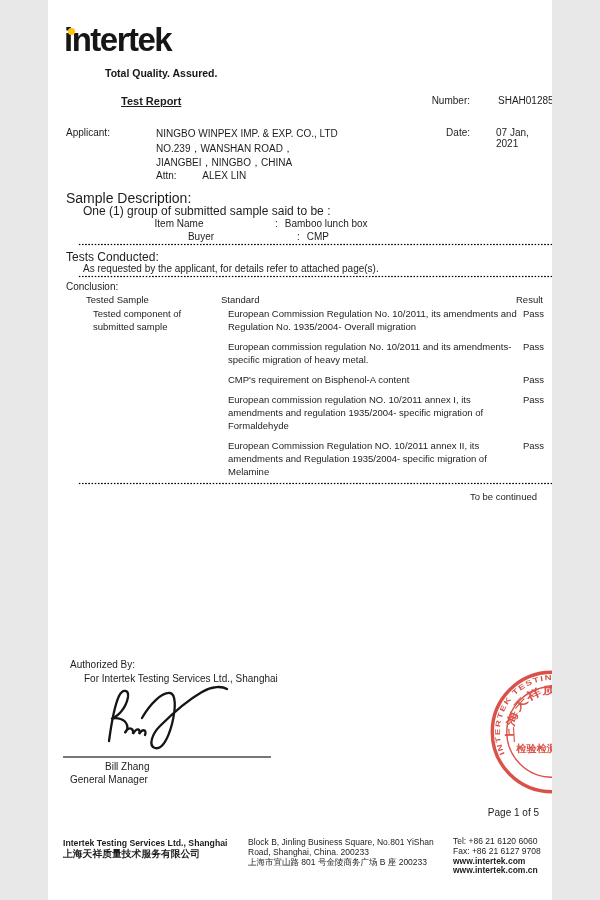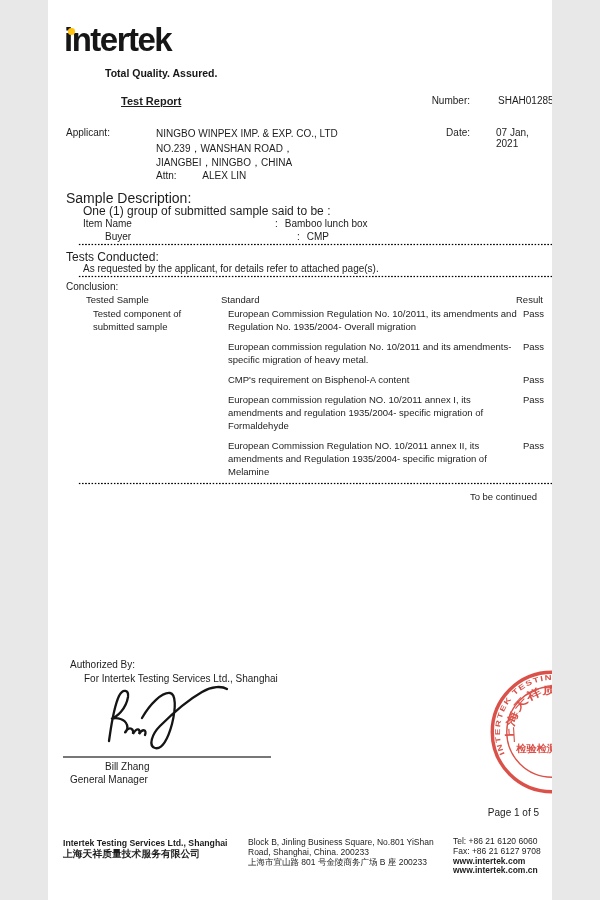--- a/index.html
+++ b/index.html
@@ -26,21 +26,21 @@
   
   .app-label{position:absolute;left:18px;top:127px;font-size:10px;}
   .app-lines{position:absolute;left:108px;top:127px;font-size:10px;line-height:14.6px;}
   .attn-row{position:absolute;left:108px;top:170px;font-size:10px;}
   .attn-row .attn-val{margin-left:23px;}
   
   .sd-label{position:absolute;left:18px;top:190px;font-size:14px;}
   .sd-intro{position:absolute;left:35px;top:204px;font-size:12px;}
   .sd-field1{position:absolute;left:35px;top:218px;font-size:10px;}
   .sd-field2{position:absolute;left:35px;top:231px;font-size:10px;padding-left:22px;}
-  .sd-name{display:inline-block;width:192px;}
+  .sd-name{display:inline-block;width:192px;text-align:center;}
   .sd-value{margin-left:7px;}
   
   .dotsep{position:absolute;left:30px;width:563px;height:3px;
     background-image:radial-gradient(circle,#000 1px,transparent 1.15px);
     background-size:3.2px 3.2px;background-position:0 0;}
   
   .tc-label{position:absolute;left:18px;top:250px;font-size:12px;}
   .tc-text{position:absolute;left:35px;top:263px;font-size:10px;}
   
   .cl-label{position:absolute;left:18px;top:281px;font-size:10px;}

